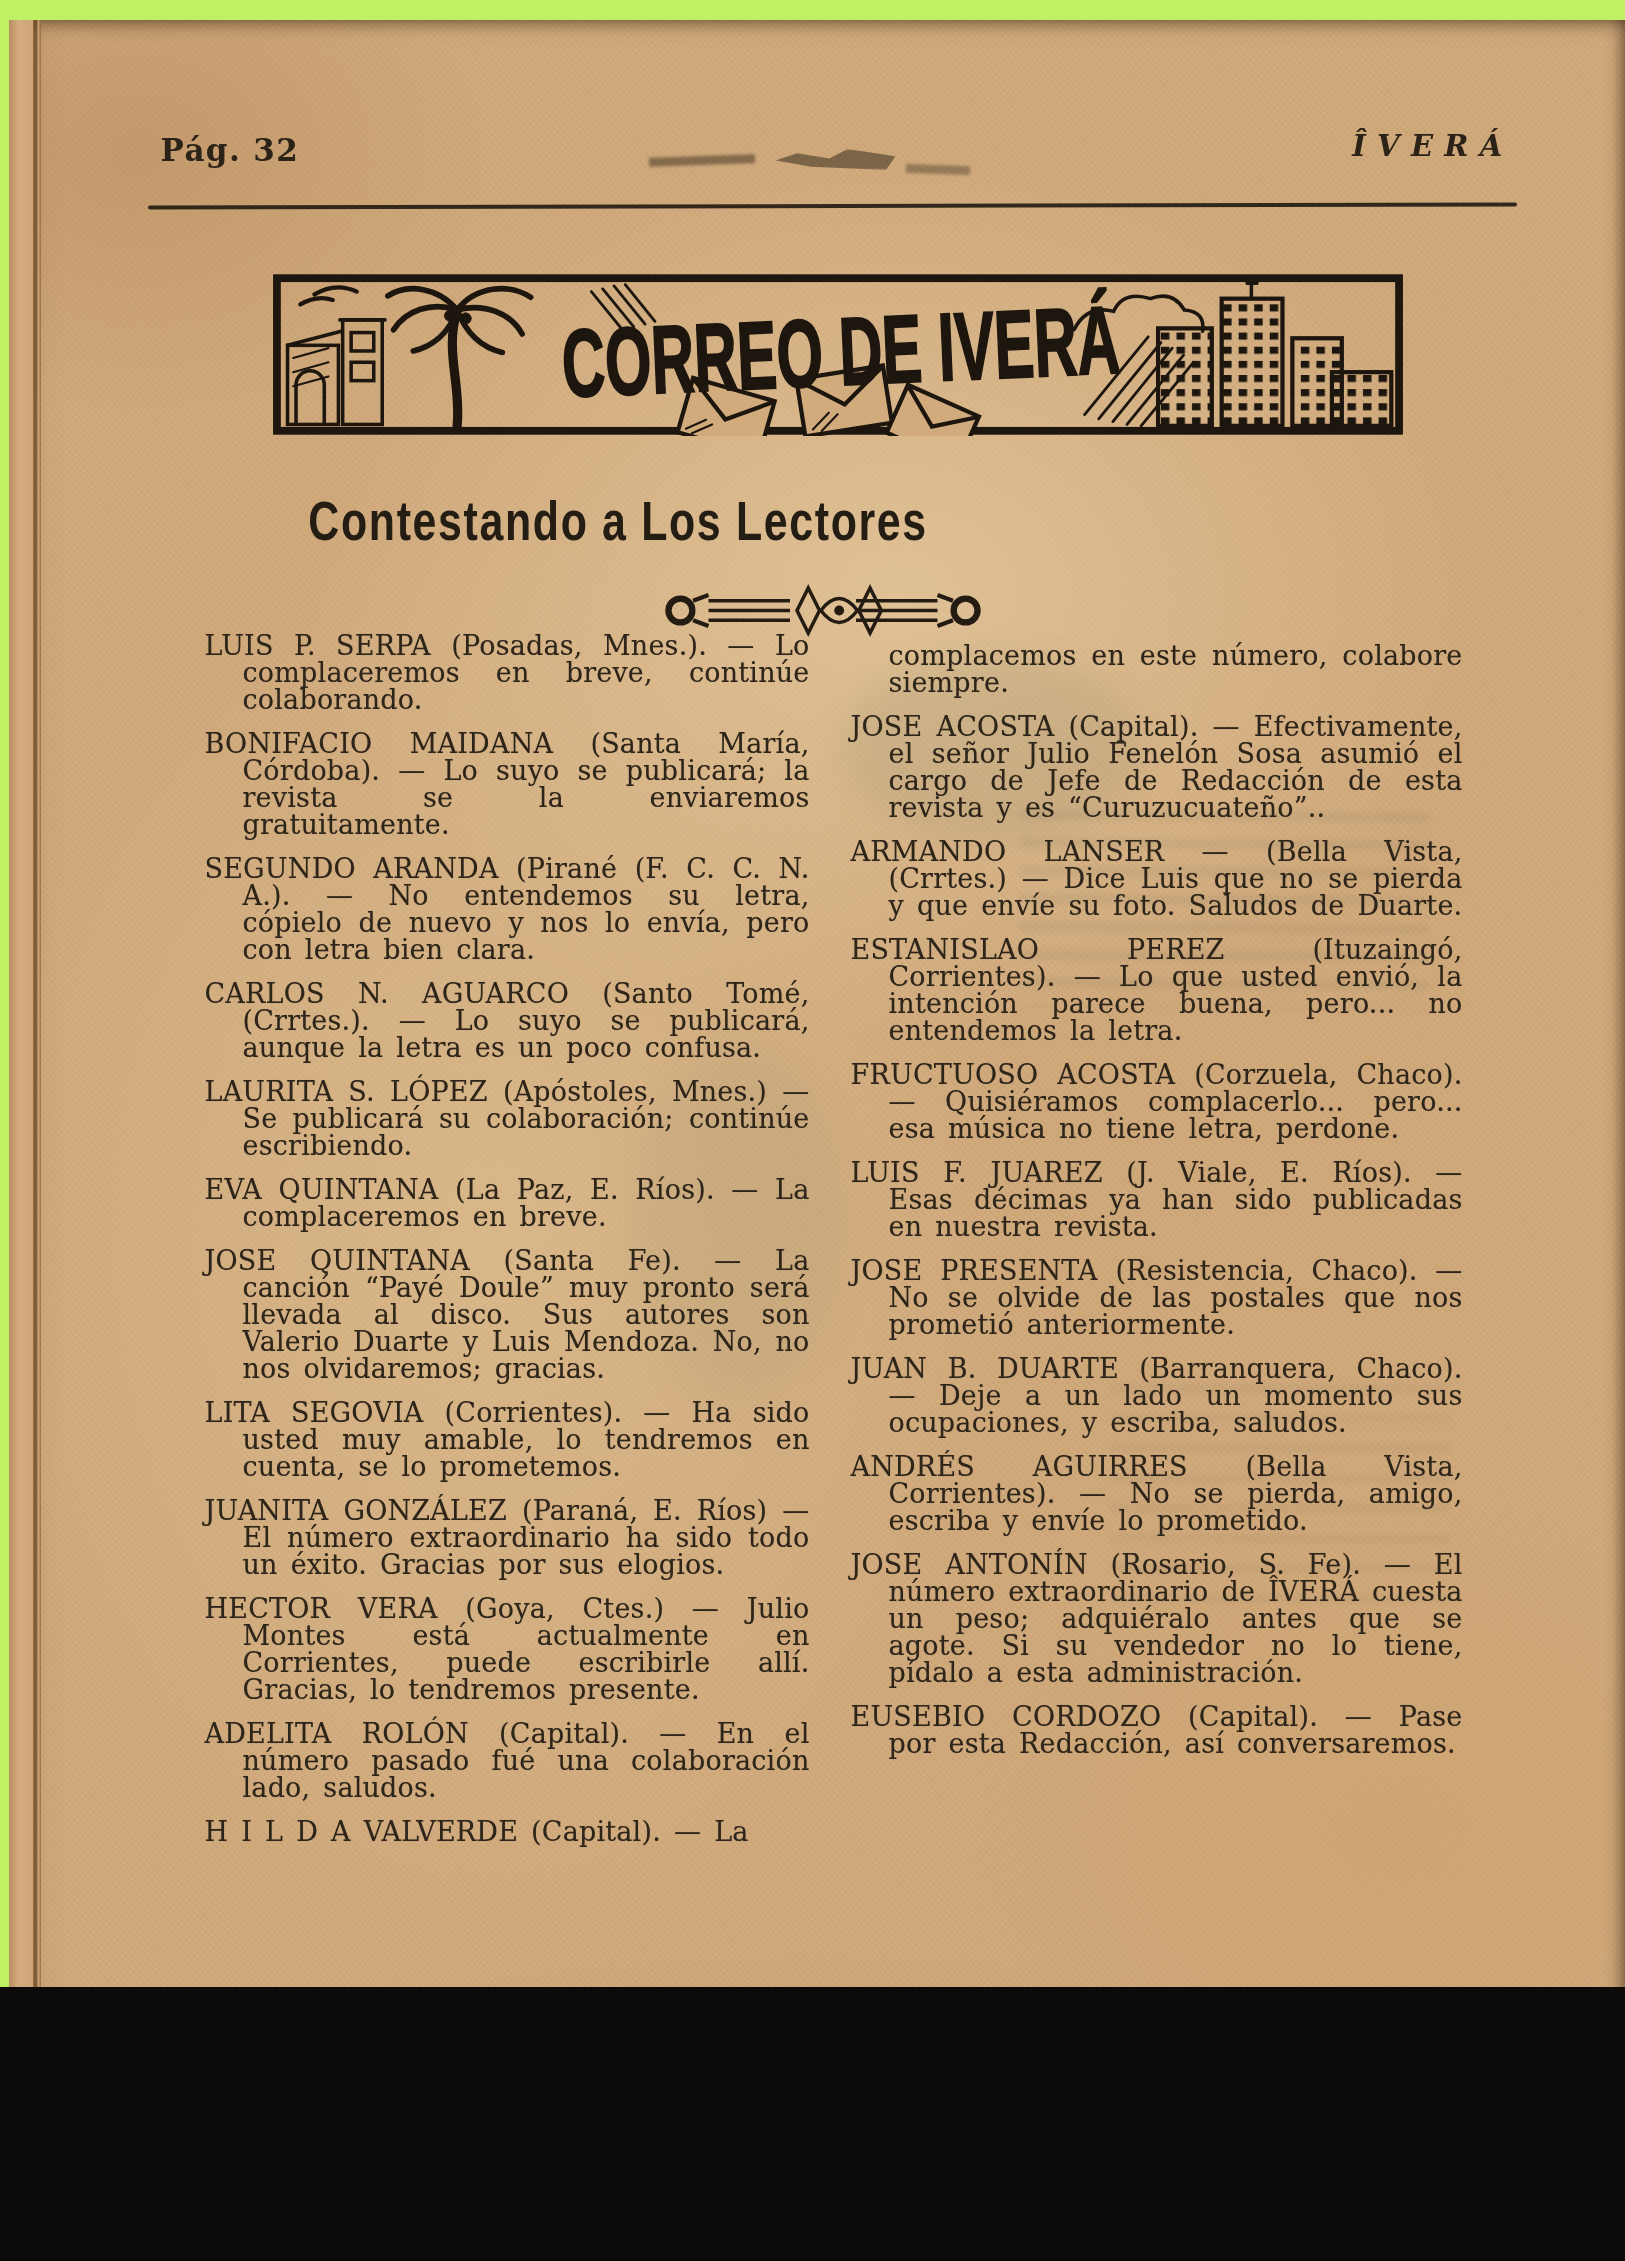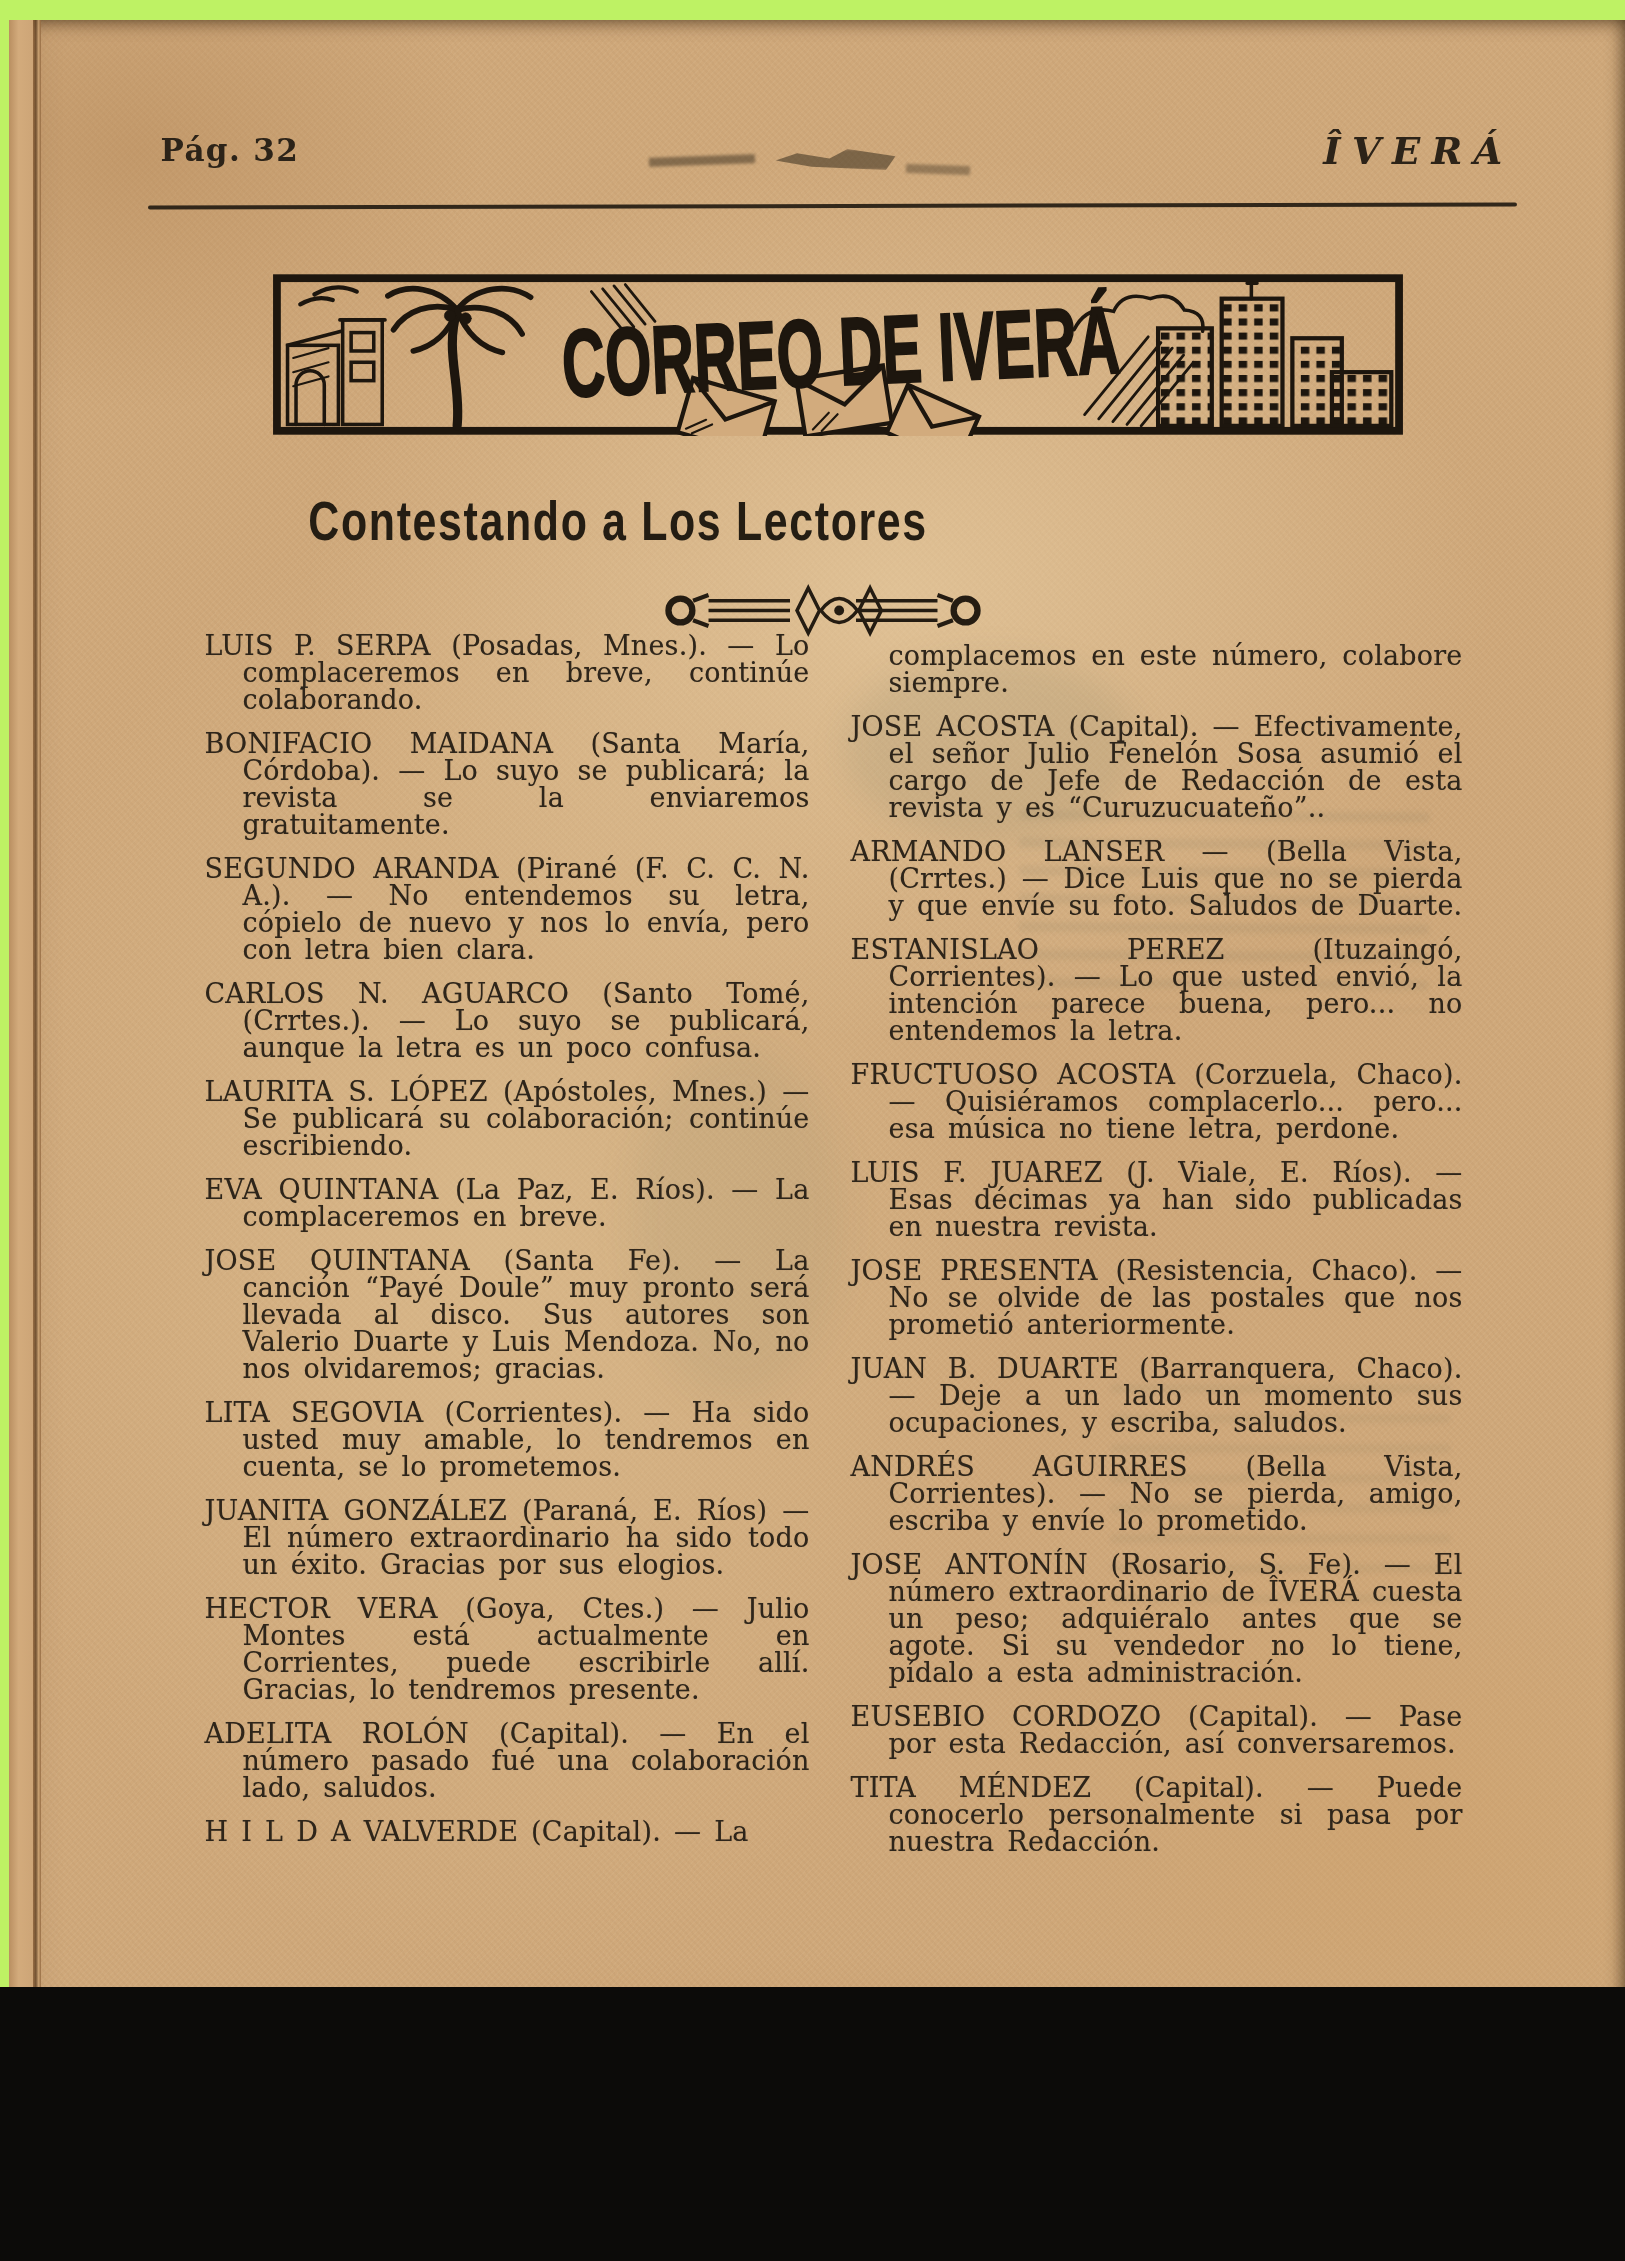--- a/index.html
+++ b/index.html
@@ -30,21 +30,21 @@
     color:#2c2318;}
 
   
   .edge-strip{position:absolute;left:0;top:0;width:24px;height:100%;
     background:linear-gradient(90deg,#b98f61 0%,#d3ab7c 40%,#cda577 100%);}
   .edge-line{position:absolute;left:24px;top:0;width:8.5px;height:100%;
     background:linear-gradient(90deg,#8a6038 0%,#5e3f22 35%,#c9a171 70%,#8a6038 100%);opacity:.8;}
 
   
   .pagnum{position:absolute;left:152px;top:112px;font-size:31px;font-weight:bold;letter-spacing:1.4px;}
-  .magname{position:absolute;right:112px;top:109px;font-size:37px;font-weight:bold;font-style:italic;letter-spacing:11.3px;}
+  .magname{position:absolute;right:112px;top:109px;font-size:29px;font-weight:bold;font-style:italic;letter-spacing:11.3px;}
   .rule{position:absolute;left:139px;top:184px;width:1369px;height:4.2px;background:#241c12;border-radius:2.1px;transform:rotate(-.12deg);opacity:.92;}
 
   
   .smudge{position:absolute;background:#2b2215;filter:blur(1.4px);}
   .sm1{left:640px;top:136px;width:106px;height:9.2px;opacity:.45;transform:rotate(-2deg);}
   .sm2{left:767px;top:129px;width:120px;height:21px;opacity:.5;border-radius:4.2px;
        clip-path:polygon(0 55%,18% 20%,45% 45%,60% 0,100% 35%,92% 100%,30% 85%);}
   .sm3{left:897px;top:145px;width:64px;height:8.5px;opacity:.35;transform:rotate(2deg);}
 
   
@@ -204,20 +204,19 @@
       <p class="entry">JOSE ACOSTA (Capital). — Efectivamente, el señor Julio Fenelón Sosa asumió el cargo de Jefe de Redacción de esta revista y es “Curuzucuateño”..</p>
           <p class="entry">ARMANDO LANSER — (Bella Vista, (Crrtes.) — Dice Luis que no se pierda y que envíe su foto. Saludos de Duarte.</p>
           <p class="entry">ESTANISLAO PEREZ (Ituzaingó, Corrientes). — Lo que usted envió, la intención parece buena, pero... no entendemos la letra.</p>
           <p class="entry">FRUCTUOSO ACOSTA (Corzuela, Chaco). — Quisiéramos complacerlo... pero... esa música no tiene letra, perdone.</p>
           <p class="entry">LUIS F. JUAREZ (J. Viale, E. Ríos). — Esas décimas ya han sido publicadas en nuestra revista.</p>
           <p class="entry">JOSE PRESENTA (Resistencia, Chaco). — No se olvide de las postales que nos prometió anteriormente.</p>
           <p class="entry">JUAN B. DUARTE (Barranquera, Chaco). — Deje a un lado un momento sus ocupaciones, y escriba, saludos.</p>
           <p class="entry">ANDRÉS AGUIRRES (Bella Vista, Corrientes). — No se pierda, amigo, escriba y envíe lo prometido.</p>
           <p class="entry">JOSE ANTONÍN (Rosario, S. Fe). — El número extraordinario de ÎVERÁ cuesta un peso; adquiéralo antes que se agote. Si su vendedor no lo tiene, pídalo a esta administración.</p>
           <p class="entry">EUSEBIO CORDOZO (Capital). — Pase por esta Redacción, así conversaremos.</p>
-          <p class="entry">TITA MÉNDEZ (Capital). — Puede conocerlo personalmente si pasa por nuestra Redacción.</p>
         </div>
     </div>
 
     <div class="fold"></div>
   </div>
 </div>
 
 
 </body></html>

